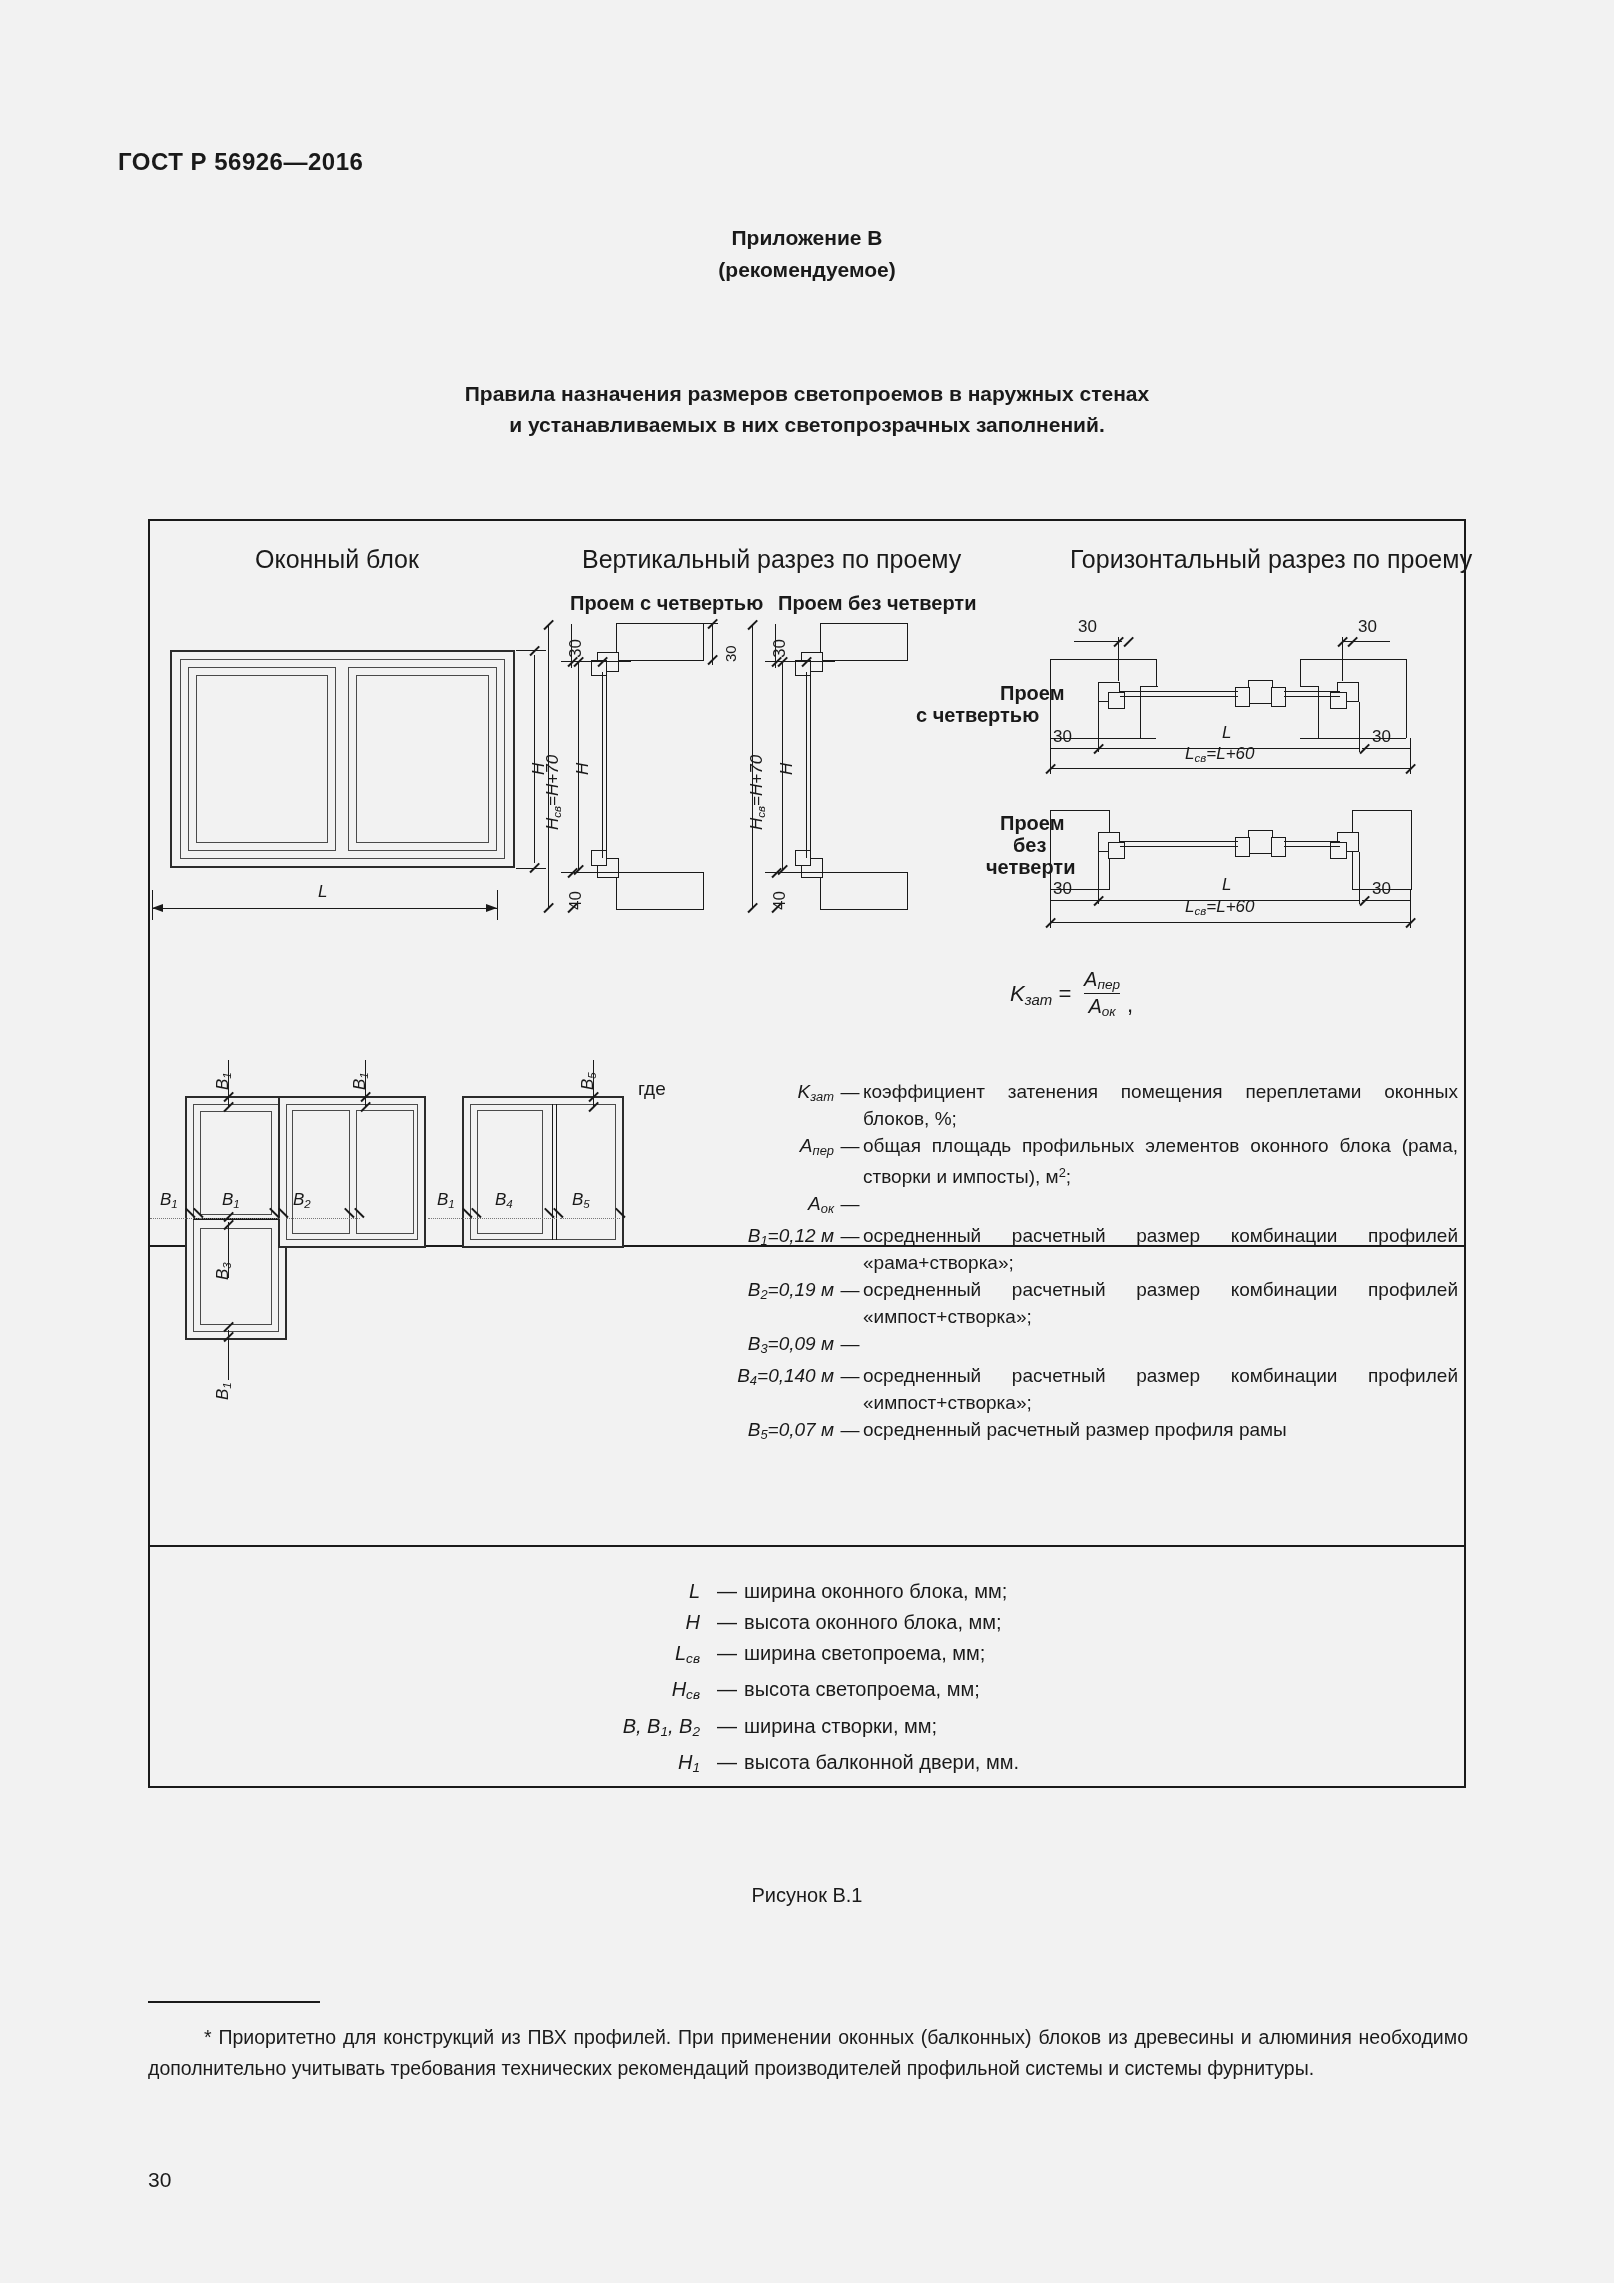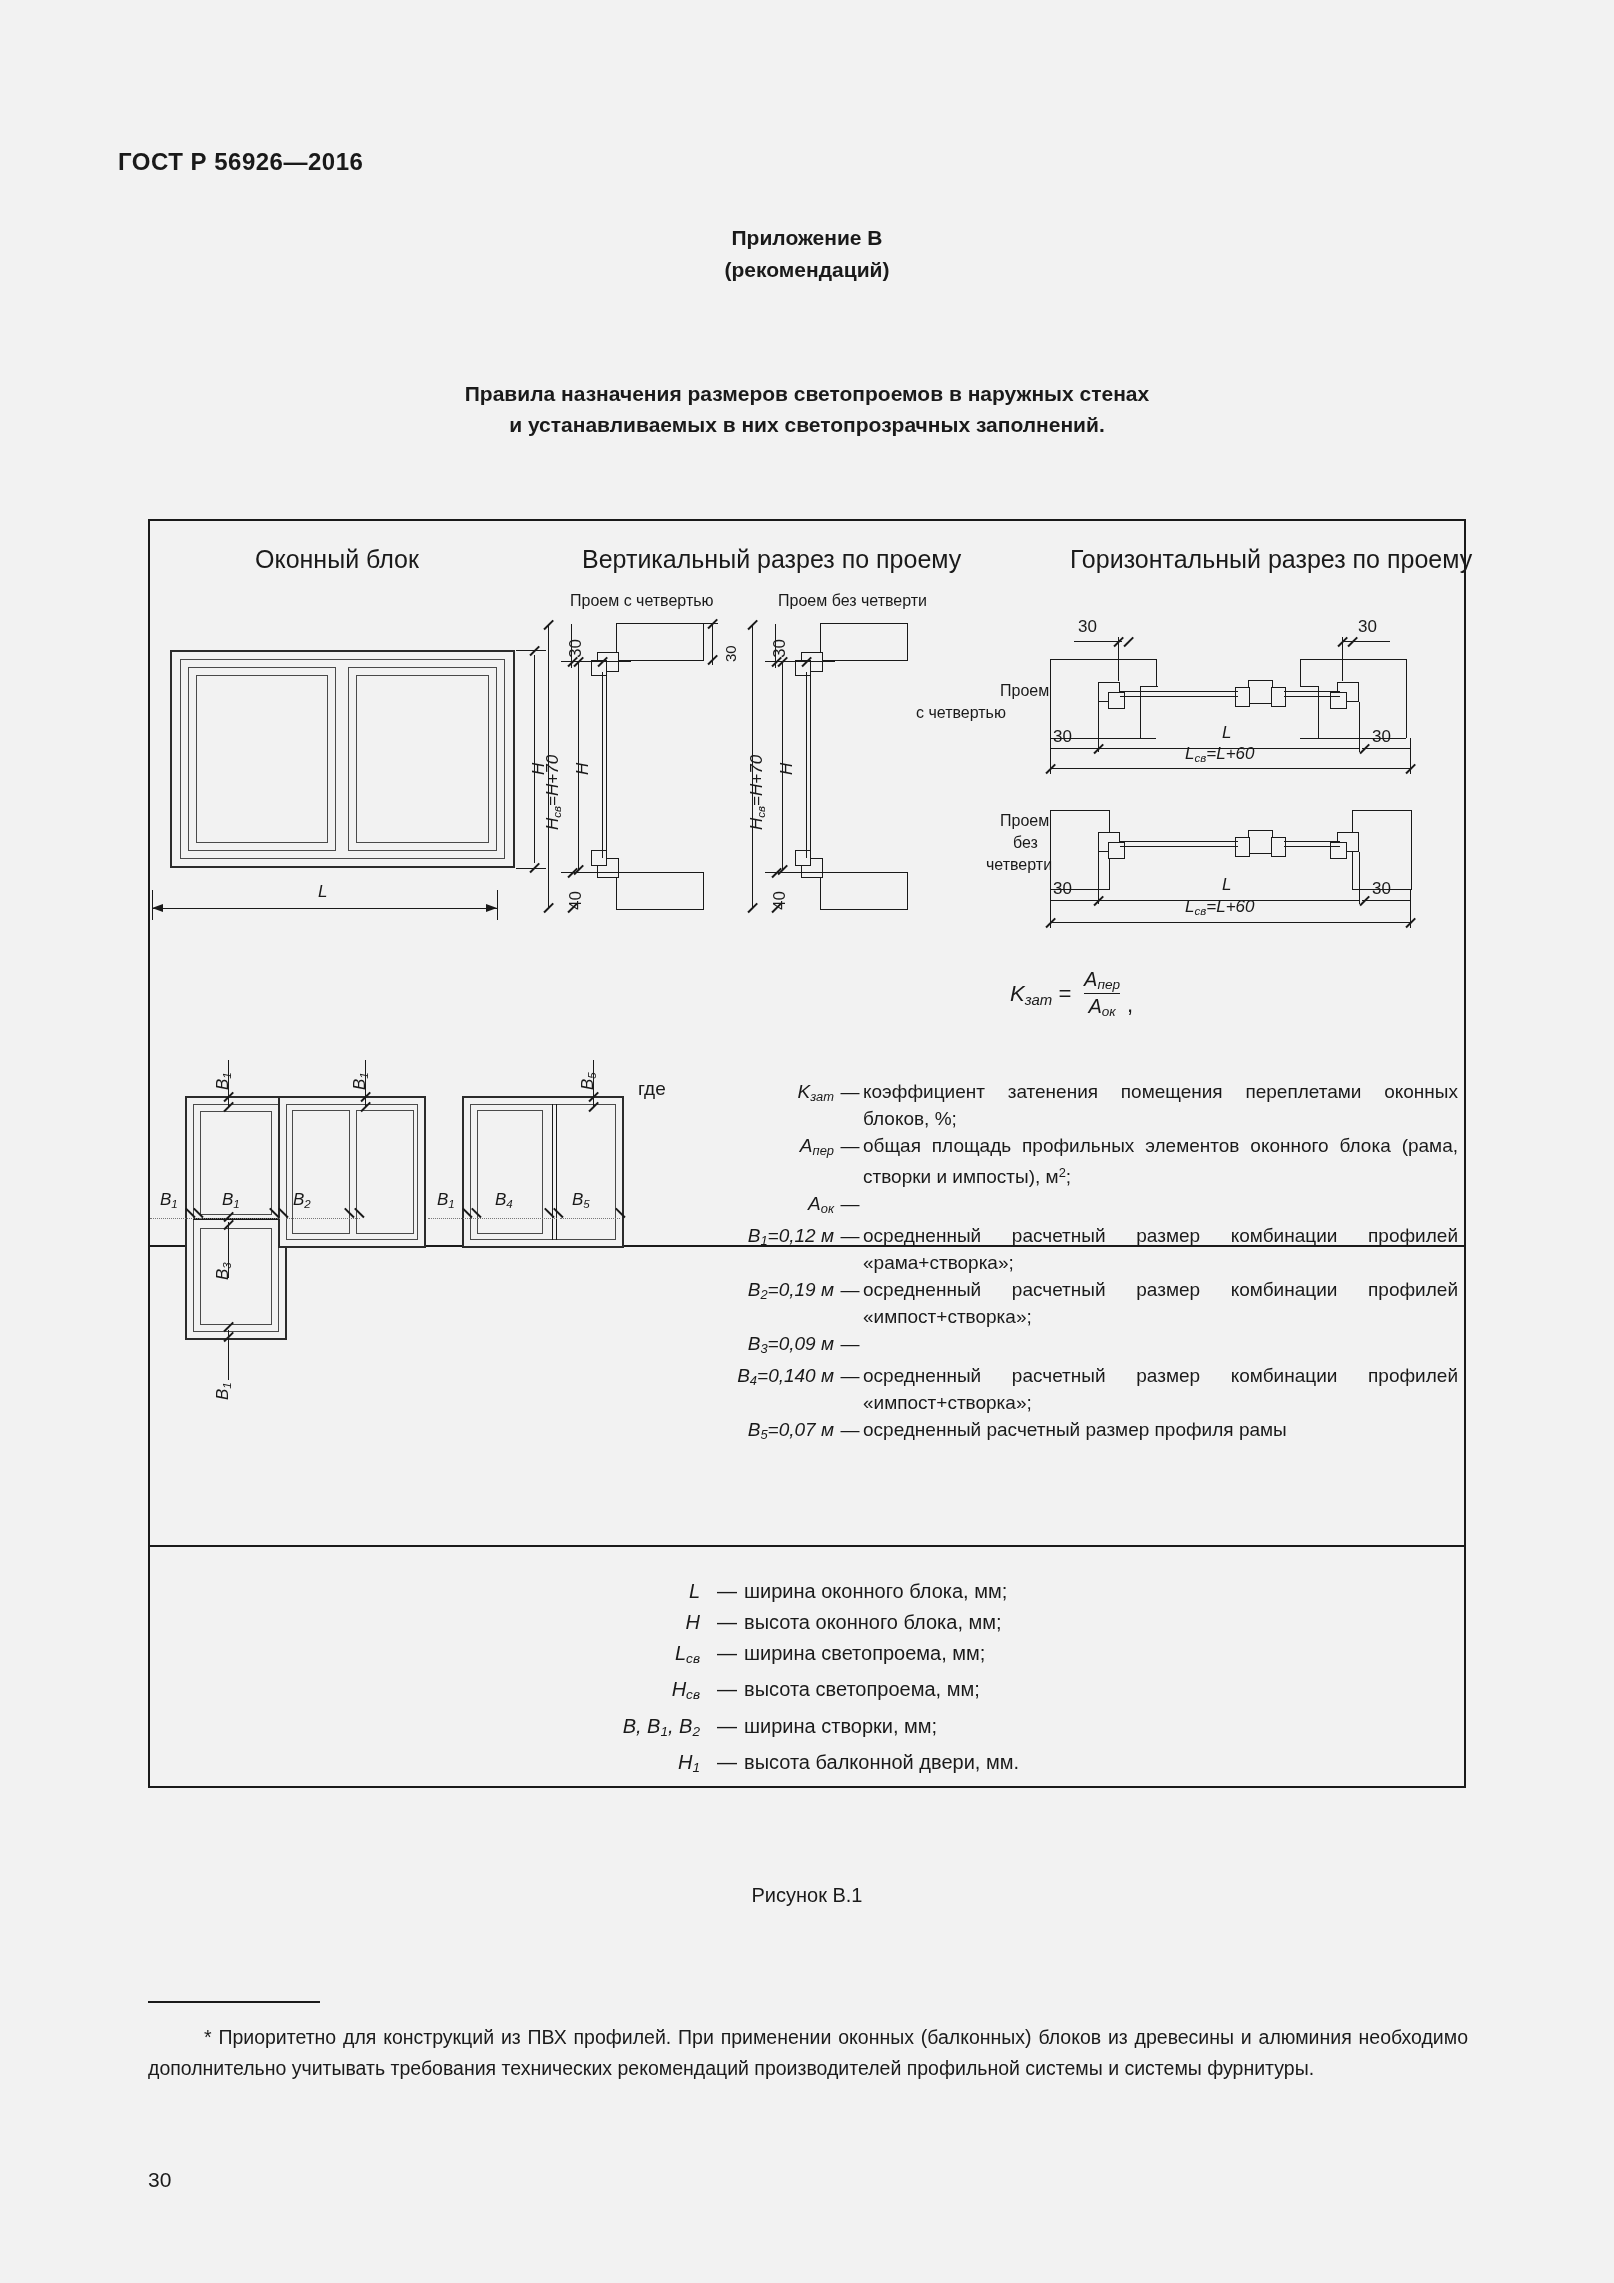--- a/index.html
+++ b/index.html
@@ -88,22 +88,23 @@
   }
 
   
   .col-head {
     position: absolute;
     font-size: 25px;
     white-space: nowrap;
   }
   .sub-head {
     position: absolute;
-    font-size: 16px;
+    font-size: 20px;
     white-space: nowrap;
+    font-weight: bold;
   }
 
   
   .ln { position: absolute; background: #1a1a1a; }
   .hln { height: 1px; }
   .vln { width: 1px; }
   .rect {
     position: absolute;
     border: 1px solid #1a1a1a;
     box-sizing: border-box;
@@ -273,21 +274,21 @@
 </style>
 </head>
 <body>
 
 <div class="page">
 
   <div class="doc-header">ГОСТ Р 56926—2016</div>
 
   <div class="annex-block">
     <div>Приложение В</div>
-    <div>(рекомендаций)</div>
+    <div>(рекомендуемое)</div>
   </div>
 
   <div class="main-title">
     <div>Правила назначения размеров светопроемов в наружных стенах</div>
     <div>и устанавливаемых в них светопрозрачных заполнений.</div>
   </div>
 
   <div class="figure-frame"></div>
 
   <div class="col-head" style="left:255px; top:545px;">Оконный блок</div>

